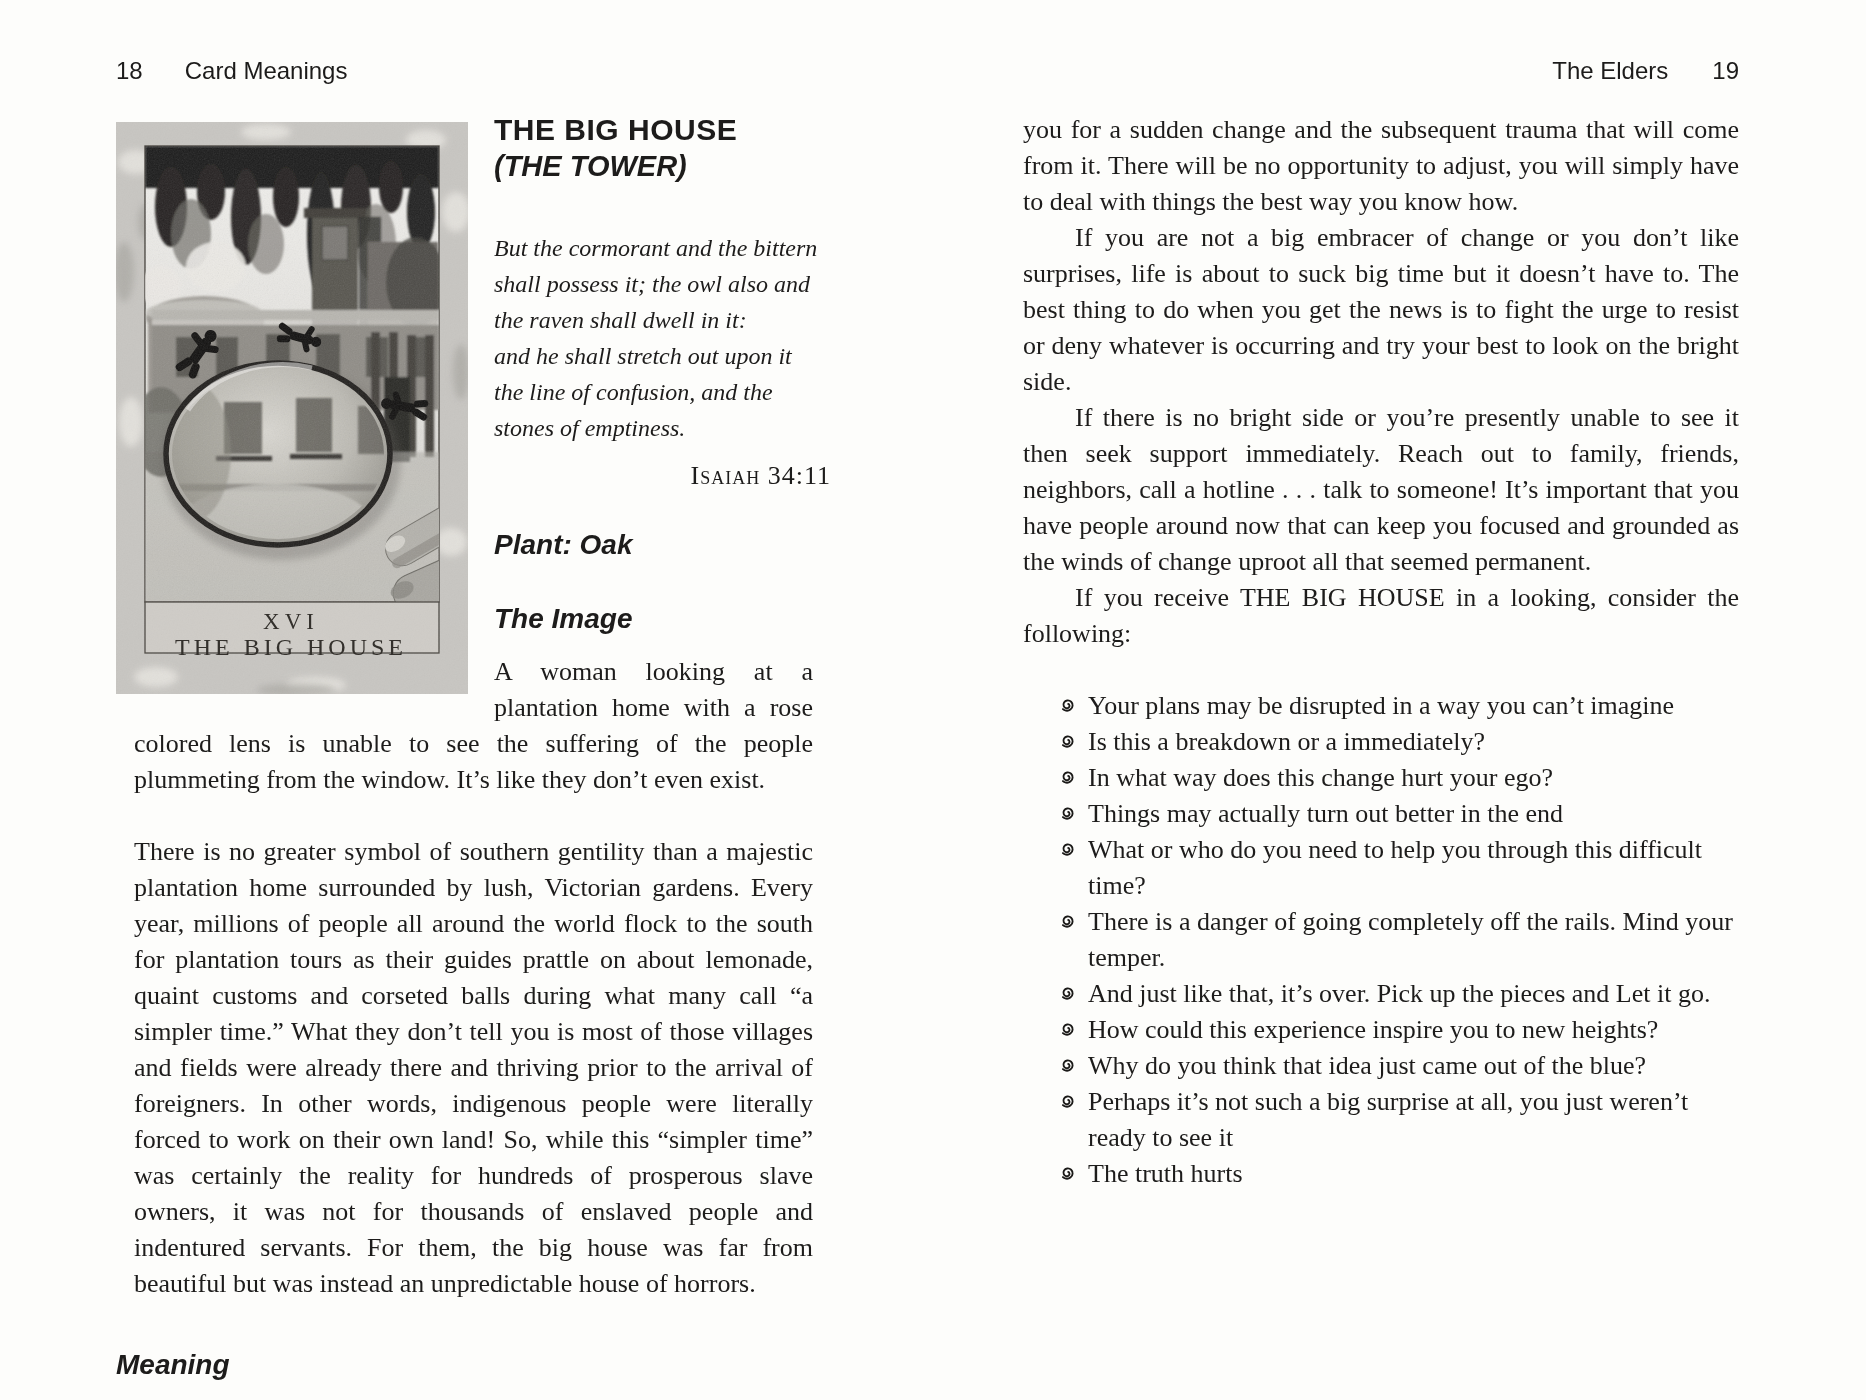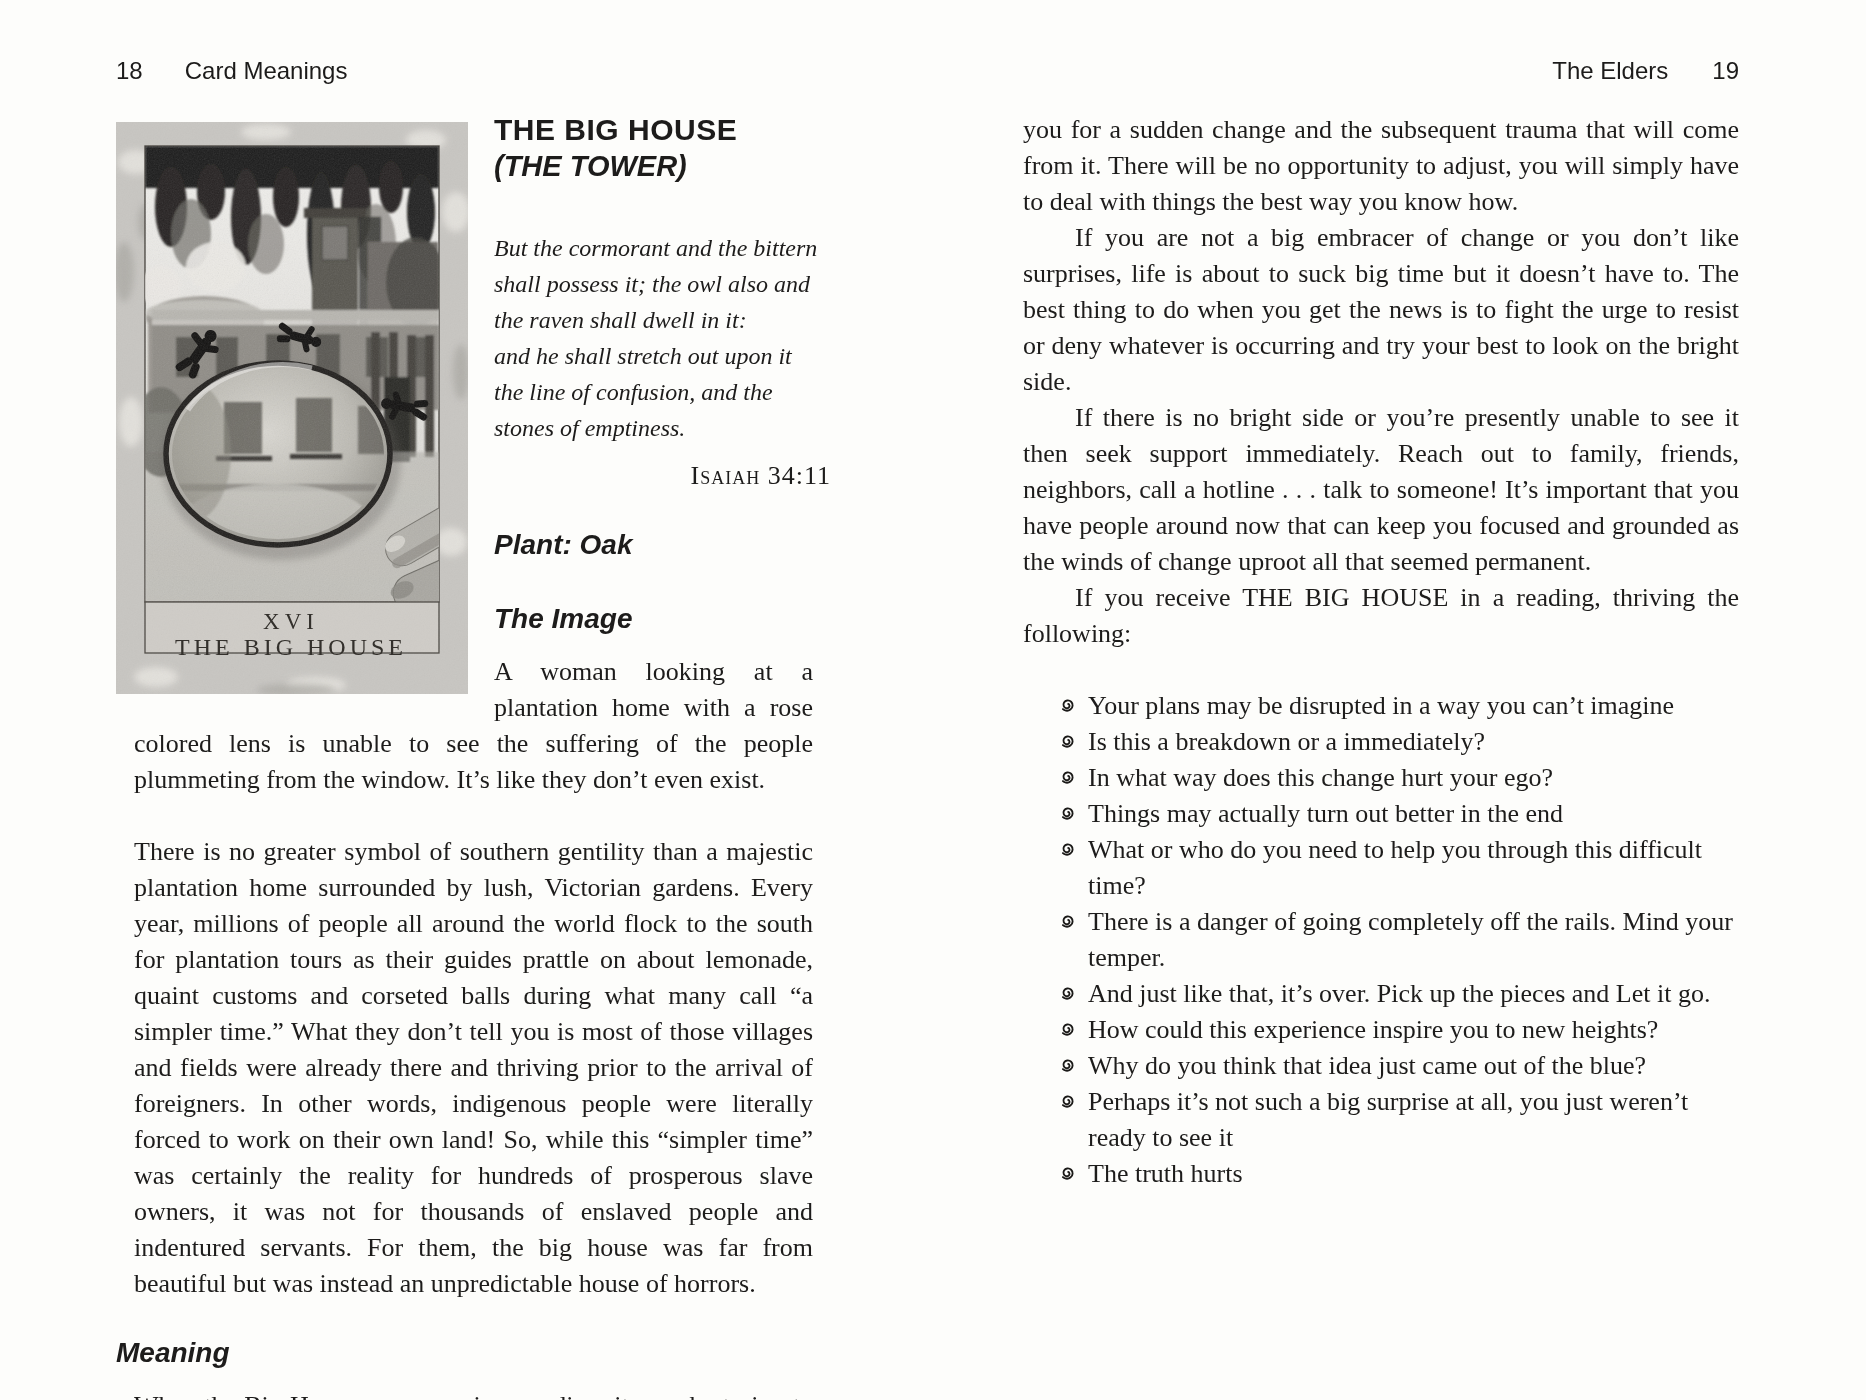--- a/index.html
+++ b/index.html
@@ -52,21 +52,21 @@
   .attribution{
     font-variant:small-caps;font-size:26px;letter-spacing:1px;
     text-align:right;margin-top:12px;
   }
   .sans-h{
     font-family:"Liberation Sans", sans-serif;font-weight:bold;font-style:italic;
     font-size:28px;line-height:34px;margin:0;text-align:left;
   }
   .plant{margin-top:34px;padding-left:24px;}
   .imgh{margin-top:40px;margin-bottom:6px;}
-  .meaningh{margin-top:34px;margin-bottom:4px;}
+  .meaningh{margin-top:46px;margin-bottom:4px;}
   p.body{margin:18px;}
   p.body.spaced{margin-top:36px;}
   p.cont{text-align-last:justify;}
 
   
   #right-col p.body{margin:0;}
   #right-col p.indent{text-indent:2em;}
   .bullet-list{
     list-style:none;margin:36px 0 0 36px;padding:0;
     text-align:left;
@@ -264,21 +264,21 @@
 <div class="page-col" id="right-col">
   <div class="runhead">
     <span>The Elders</span>
     <span>19</span>
   </div>
 
   <div class="content">
     <p class="body">you for a sudden change and the subsequent trauma that will come from it. There will be no opportunity to adjust, you will simply have to deal with things the best way you know how.</p>
     <p class="body indent">If you are not a big embracer of change or you don’t like surprises, life is about to suck big time but it doesn’t have to. The best thing to do when you get the news is to fight the urge to resist or deny whatever is occurring and try your best to look on the bright side.</p>
     <p class="body indent">If there is no bright side or you’re presently unable to see it then seek support immediately. Reach out to family, friends, neighbors, call a hotline . . . talk to someone! It’s important that you have people around now that can keep you focused and grounded as the winds of change uproot all that seemed permanent.</p>
-    <p class="body indent">If you receive THE BIG HOUSE in a reading, thriving the following:</p>
+    <p class="body indent">If you receive THE BIG HOUSE in a looking, consider the following:</p>
 
     <ul class="bullet-list">
         <li class="bullet-item"><span class="blt">
             <svg viewBox="0 0 20 22" width="17" height="19">
               <path d="M 10.8 9.2 C 12.6 9.8 12.9 12.1 11.5 13.3 C 9.5 15.0 6.5 14.0 5.6 11.7 C 4.4 8.7 6.4 5.6 9.6 5.1 C 13.3 4.6 16.3 7.5 16.0 11.1 C 15.7 15.1 12.0 17.8 8.1 17.0 C 6.8 16.7 5.5 16.1 4.6 15.2" fill="none" stroke="#1b1a18" stroke-width="2.2" stroke-linecap="round"></path>
             </svg>
           </span><span>Your plans may be disrupted in a way you can’t imagine</span></li>
         <li class="bullet-item"><span class="blt">
             <svg viewBox="0 0 20 22" width="17" height="19">
               <path d="M 10.8 9.2 C 12.6 9.8 12.9 12.1 11.5 13.3 C 9.5 15.0 6.5 14.0 5.6 11.7 C 4.4 8.7 6.4 5.6 9.6 5.1 C 13.3 4.6 16.3 7.5 16.0 11.1 C 15.7 15.1 12.0 17.8 8.1 17.0 C 6.8 16.7 5.5 16.1 4.6 15.2" fill="none" stroke="#1b1a18" stroke-width="2.2" stroke-linecap="round"></path>

